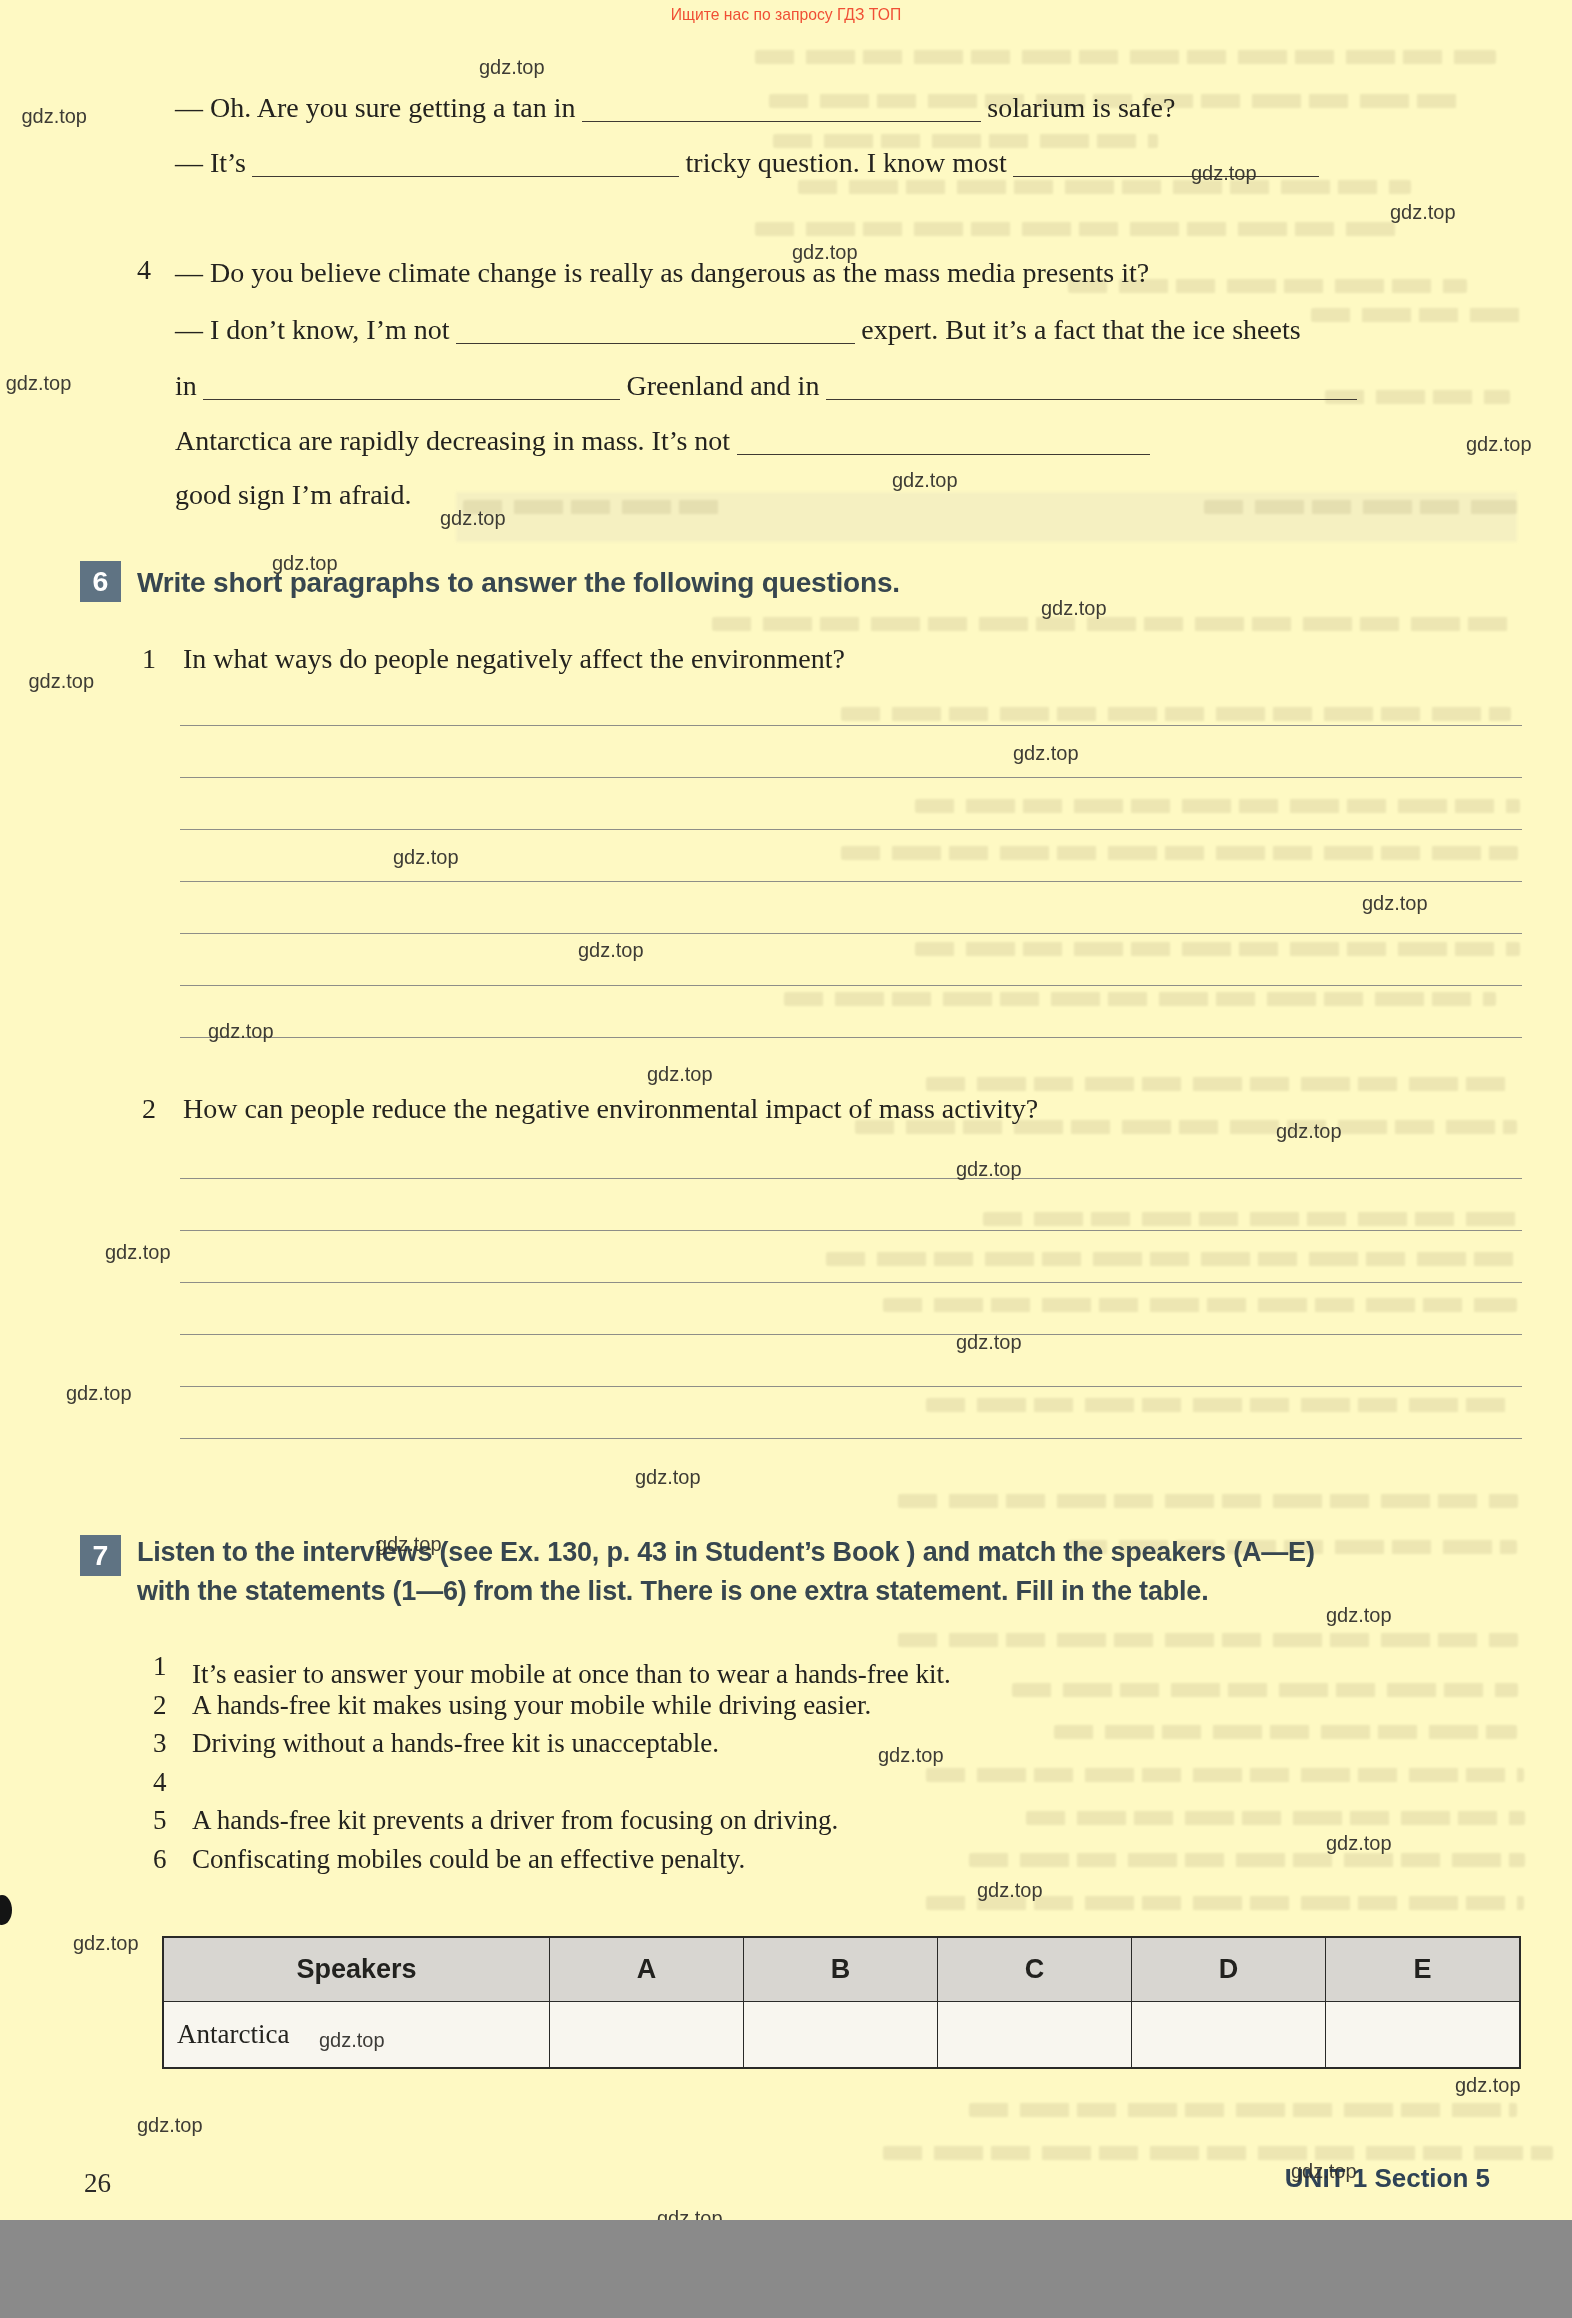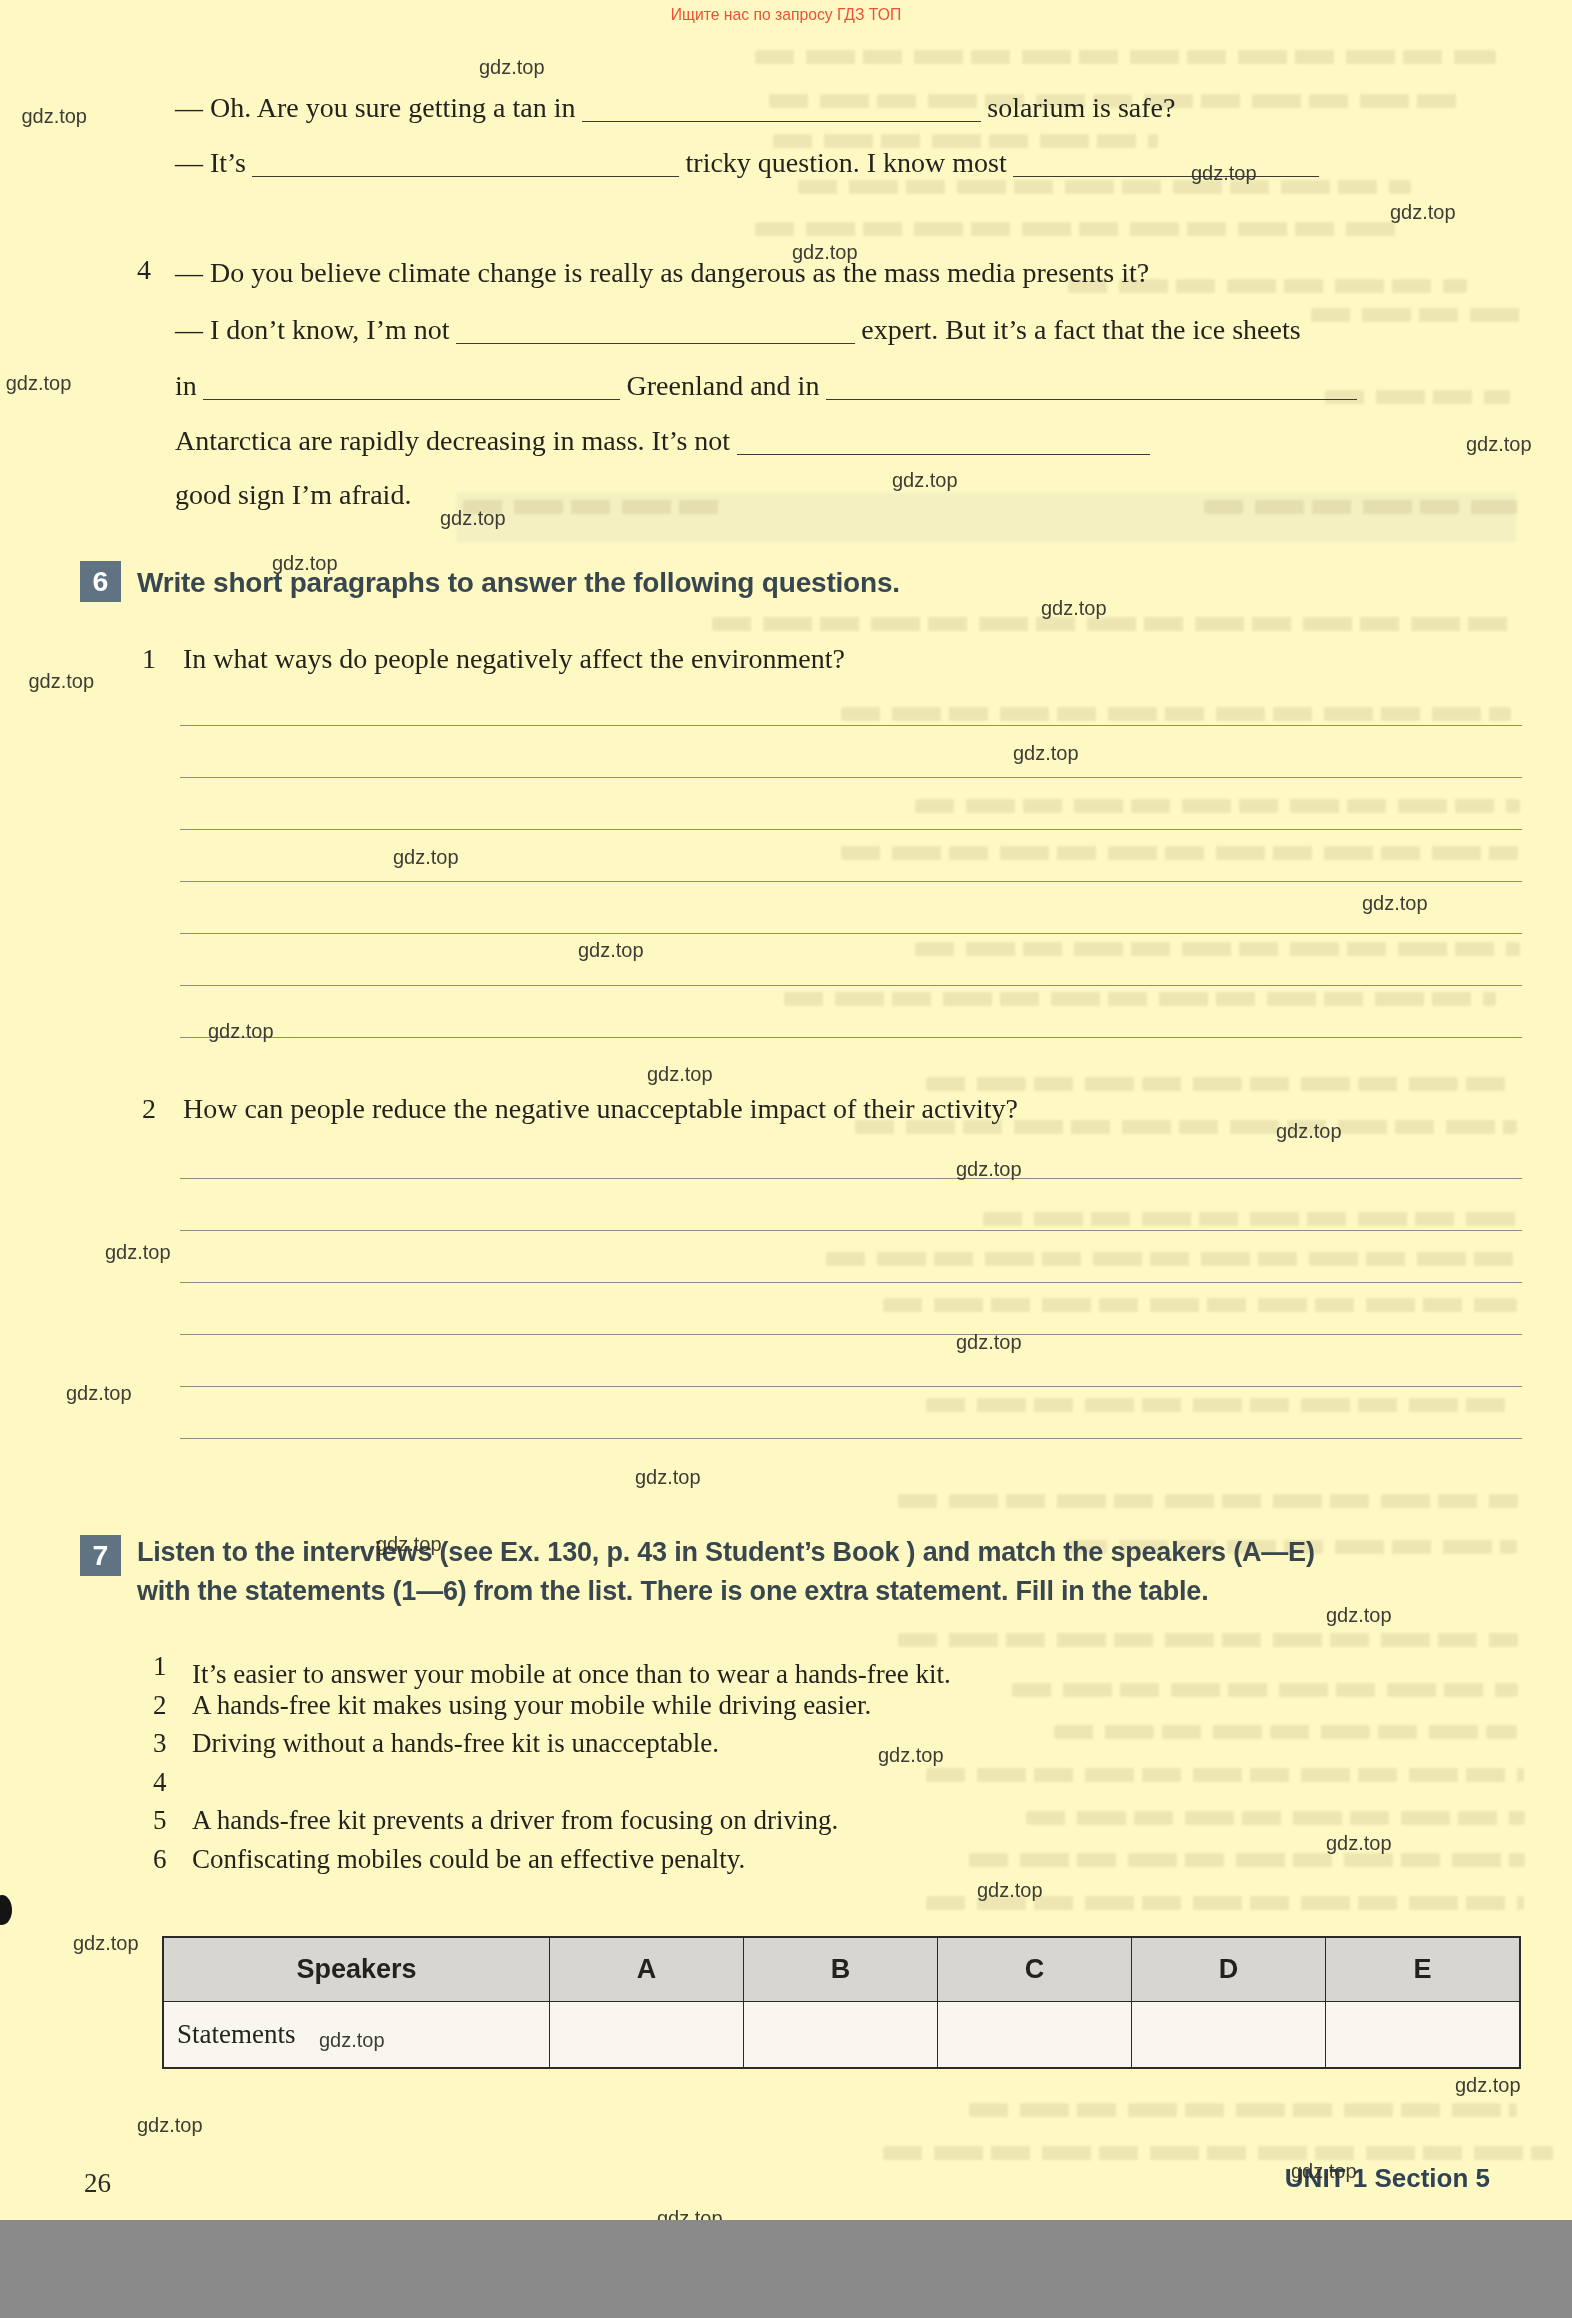--- a/index.html
+++ b/index.html
@@ -126,21 +126,21 @@
   </div>
 
   <div class="exnum" style="left:80px;top:561px;">6</div>
   <div class="extitle t39" style="left:137px;top:567px;">Write short paragraphs to answer the following questions.</div>
 
   <div class="qnum" style="left:142px;top:643px;">1</div>
   <div class="qtext" style="left:183px;top:643px;">In what ways do people negatively affect the environment?</div>
   <div class="rule-group" style="top:674px;height:364px;"></div>
 
   <div class="qnum" style="left:142px;top:1093px;">2</div>
-  <div class="qtext" style="left:183px;top:1093px;">How can people reduce the negative unacceptable impact of their activity?</div>
+  <div class="qtext" style="left:183px;top:1093px;">How can people reduce the negative environmental impact of mass activity?</div>
   <div class="rule-group" style="top:1127px;height:313px;"></div>
 
   <div class="exnum" style="left:80px;top:1535px;">7</div>
   <div class="extitle t38" style="left:137px;top:1537px;">Listen to the interviews (see Ex. 130, p. 43 in Student’s Book ) and match the speakers (A—E)</div>
   <div class="extitle t38" style="left:137px;top:1576px;">with the statements (1—6) from the list. There is one extra statement. Fill in the table.</div>
 
   <div class="snum" style="left:153px;top:1651px;">1</div>
   <div class="stext" style="left:192px;top:1651px;margin-top:8px;">It’s easier to answer your mobile at once than to wear a hands-free kit.</div>
   <div class="snum" style="left:153px;top:1690px;">2</div>
   <div class="stext" style="left:192px;top:1690px;">A hands-free kit makes using your mobile while driving easier.</div>
@@ -152,21 +152,21 @@
   <div class="snum" style="left:153px;top:1844px;">6</div>
   <div class="stext" style="left:192px;top:1844px;">Confiscating mobiles could be an effective penalty.</div>
 
   <div class="spk-table">
     <div class="tcell thead no-l no-t">Speakers</div>
     <div class="tcell thead no-t">A</div>
     <div class="tcell thead no-t">B</div>
     <div class="tcell thead no-t">C</div>
     <div class="tcell thead no-t">D</div>
     <div class="tcell thead no-t">E</div>
-    <div class="tcell tlabel no-l">Statements</div>
+    <div class="tcell tlabel no-l">Antarctica</div>
     <div class="tcell"></div>
     <div class="tcell"></div>
     <div class="tcell"></div>
     <div class="tcell"></div>
     <div class="tcell"></div>
   </div>
 
   <div class="page-num">26</div>
   <div class="footer-right">UNIT 1 Section 5</div>
   <div class="rednote" style="left:50%;top:2298px;transform:translateX(-50%);font-size:14.2px;">gdz top // гдз топ // гдз топ</div>

